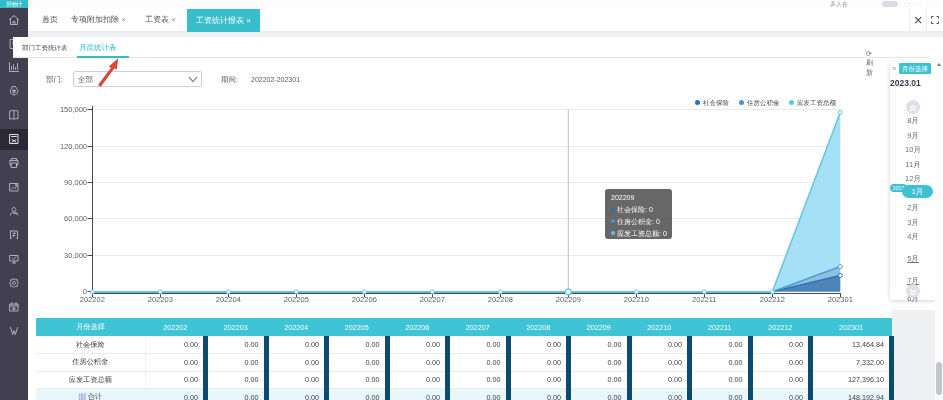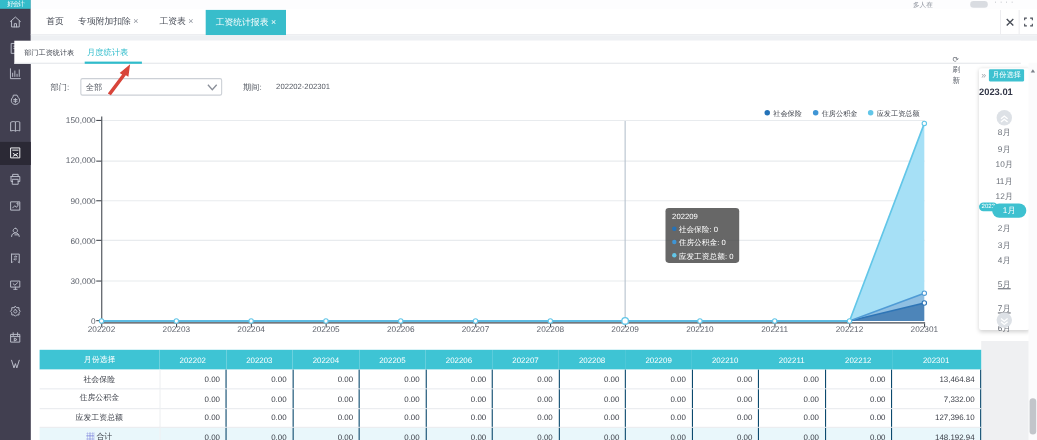--- a/index.html
+++ b/index.html
@@ -37,21 +37,21 @@
 
 .lgd { position:absolute; top:98.5px; font-size:6.5px; color:#41454e; }
 .ldot { position:absolute; top:100px; width:5px; height:5px; border-radius:50%; }
 
 #tip { left:605px; top:189px; width:67px; height:50px; background:rgba(70,70,70,0.82); border-radius:3px; color:#fff; font-size:7px; padding:3px 0 0 6px; line-height:12px;}
 .tdot { display:inline-block; width:4px; height:4px; border-radius:50%; margin-right:2px; vertical-align:1px;}
 
 #tblwrap { left:36px; top:318px; width:856px; height:83px; font-size:7.2px; }
 table { border-collapse:collapse; table-layout:fixed; width:856px; }
 th { background:#3ec4d4; color:#fff; font-weight:normal; height:18px; }
-td { color:#3a3e47; height:17.5px; border-bottom:1px solid #e9ecef; border-right:1px solid #0c4a6e; text-align:right; padding-right:5px; background:#fff;}
+td { color:#3a3e47; height:17.5px; border-bottom:1px solid #e9ecef; border-right:5px solid #0c4a6e; text-align:right; padding-right:5px; background:#fff;}
 td.c1 { text-align:center; padding-right:0; border-right:1px solid #eef0f2;}
 tr.sum td { background:#e9f7fb; }
 #tblgray { left:892px; top:310px; width:51px; height:90px; background:#eff0f2; }
 
 #mpanel { left:890px; top:62px; width:46px; height:238px; background:#fff; box-shadow:0 1px 4px rgba(0,0,0,0.18); border-radius:2px;}
 #mphead { position:absolute; left:9px; top:1px; width:32px; height:11px; background:#3ec1d0; color:#fff; font-size:6.5px; text-align:center; line-height:11px; border-radius:1px;}
 #collapse { position:absolute; left:2px; top:2px; color:#9aa0a8; font-size:8px;}
 #mpdate { position:absolute; left:0; top:15.5px; width:46px; text-align:left; font-size:8.5px; font-weight:bold; color:#35394a;}
 .mcir { position:absolute; left:16px; width:14px; height:14px; border-radius:50%; background:#dde1e6; color:#fff; text-align:center;}
 .mon { position:absolute; left:0; width:46px; text-align:center; font-size:7.5px; color:#6a6f78; }

